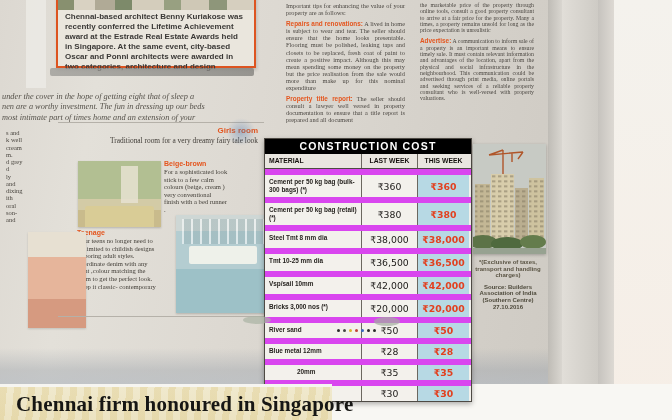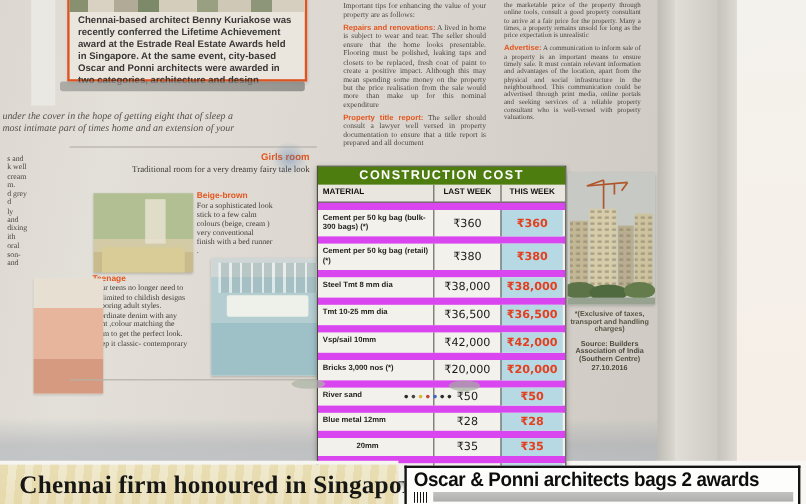--- a/index.html
+++ b/index.html
@@ -55,21 +55,21 @@
   .pink-photo{left:28px;top:232px;width:58px;height:96px;background:linear-gradient(180deg,#e7e0d2 0 26%,#e6b59b 26% 70%,#d69a80 70%);box-shadow:0 1px 2px rgba(0,0,0,.15)}
 
   
   .col p{margin:0 0 4px 0;text-align:justify}
   .mid-col{left:286px;top:2px;width:119px;font:6.3px/7.1px var(--serif);color:#4b4742}
   .right-col{left:420px;top:2px;width:114px;font:5.8px/6.3px var(--serif);color:#4b4742}
   .subhead{font:bold 6.4px var(--sans);color:#e4561f}
 
   
   .ct{left:264px;top:138px;width:206px;background:#f3f1ec;border:1px solid #4e4a44;box-shadow:0 2px 5px rgba(0,0,0,.3)}
-  .ct-title{height:15px;background:#4d7c0f;color:#fff;font:bold 10.5px/15px var(--sans);text-align:center;letter-spacing:1.2px}
+  .ct-title{height:15px;background:#000000;color:#fff;font:bold 10.5px/15px var(--sans);text-align:center;letter-spacing:1.2px}
   .ct-head{display:flex;height:14px;background:#e9e6e0;border-bottom:1px solid #4e4a44}
   .ct-head>div{font:bold 6.8px/14px var(--sans);color:#14110e}
   .c-mat{width:96px;padding-left:4px;box-sizing:border-box}
   .c-lw{width:56px;text-align:center;border-left:1px solid #6b675f;box-sizing:border-box}
   .c-tw{width:52px;text-align:center;border-left:1px solid #6b675f;box-sizing:border-box}
   .ct-row{display:flex;border-top:6px solid #d946ef}
   .ct-row:first-of-type{border-top:none}
   .ct-row .c-mat{font:600 6.4px/8px var(--sans);color:#26231f;padding:2.5px 2px 0 4px}
   .ct-row.sub .c-mat{padding-left:32px}
   .ct-row .c-lw{display:flex;align-items:center;justify-content:center;font:500 9.3px "DejaVu Sans",var(--sans);color:#1c1a18}
@@ -119,20 +119,21 @@
   <div class="abs paper-bottom-shadow"></div>
 
   <div class="abs caption-box">
     <div class="photo-sliver"></div>
     <div class="caption-text">Chennai-based architect Benny Kuriakose was recently conferred the Lifetime Achievement award at the Estrade Real Estate Awards held in Singapore. At the same event, city-based Oscar and Ponni architects were awarded in two categories, architecture and design</div>
   </div>
   <div class="abs dark-band"></div>
 
   <div class="abs lede">
     <div>under the cover in the hope of  getting eight that of sleep a</div>
+    <div>nen are a worthy investment. The fun in dressing up our beds</div>
     <div>most intimate part of times home and an extension of your</div>
   </div>
 
   <div class="abs rule1"></div>
   <div class="abs girls-block">
     <div class="section-head">Girls room</div>
     <div class="girls-text">Traditional room for a very dreamy fairy tale look</div>
   </div>
   <div class="abs frag-col">
     <div>s and</div>
@@ -286,21 +287,14 @@
       <span class="d3"></span>
       <span class="d4"></span>
       <span class="d5"></span>
       <span class="d6"></span>
       <span class="d7"></span>
   </div>
 
   <div class="abs clip-chennai">
     <div class="chennai-text">Chennai firm honoured in Singapore</div>
   </div>
-  <div class="abs clip-oscar">
-    <div class="oscar-text">Oscar &amp; Ponni architects bags 2 awards</div>
-    <div class="oscar-bottom">
-      <div class="barcode"></div>
-      <div class="graybar"></div>
-    </div>
-  </div>
 
 </div>
 
 </body></html>

